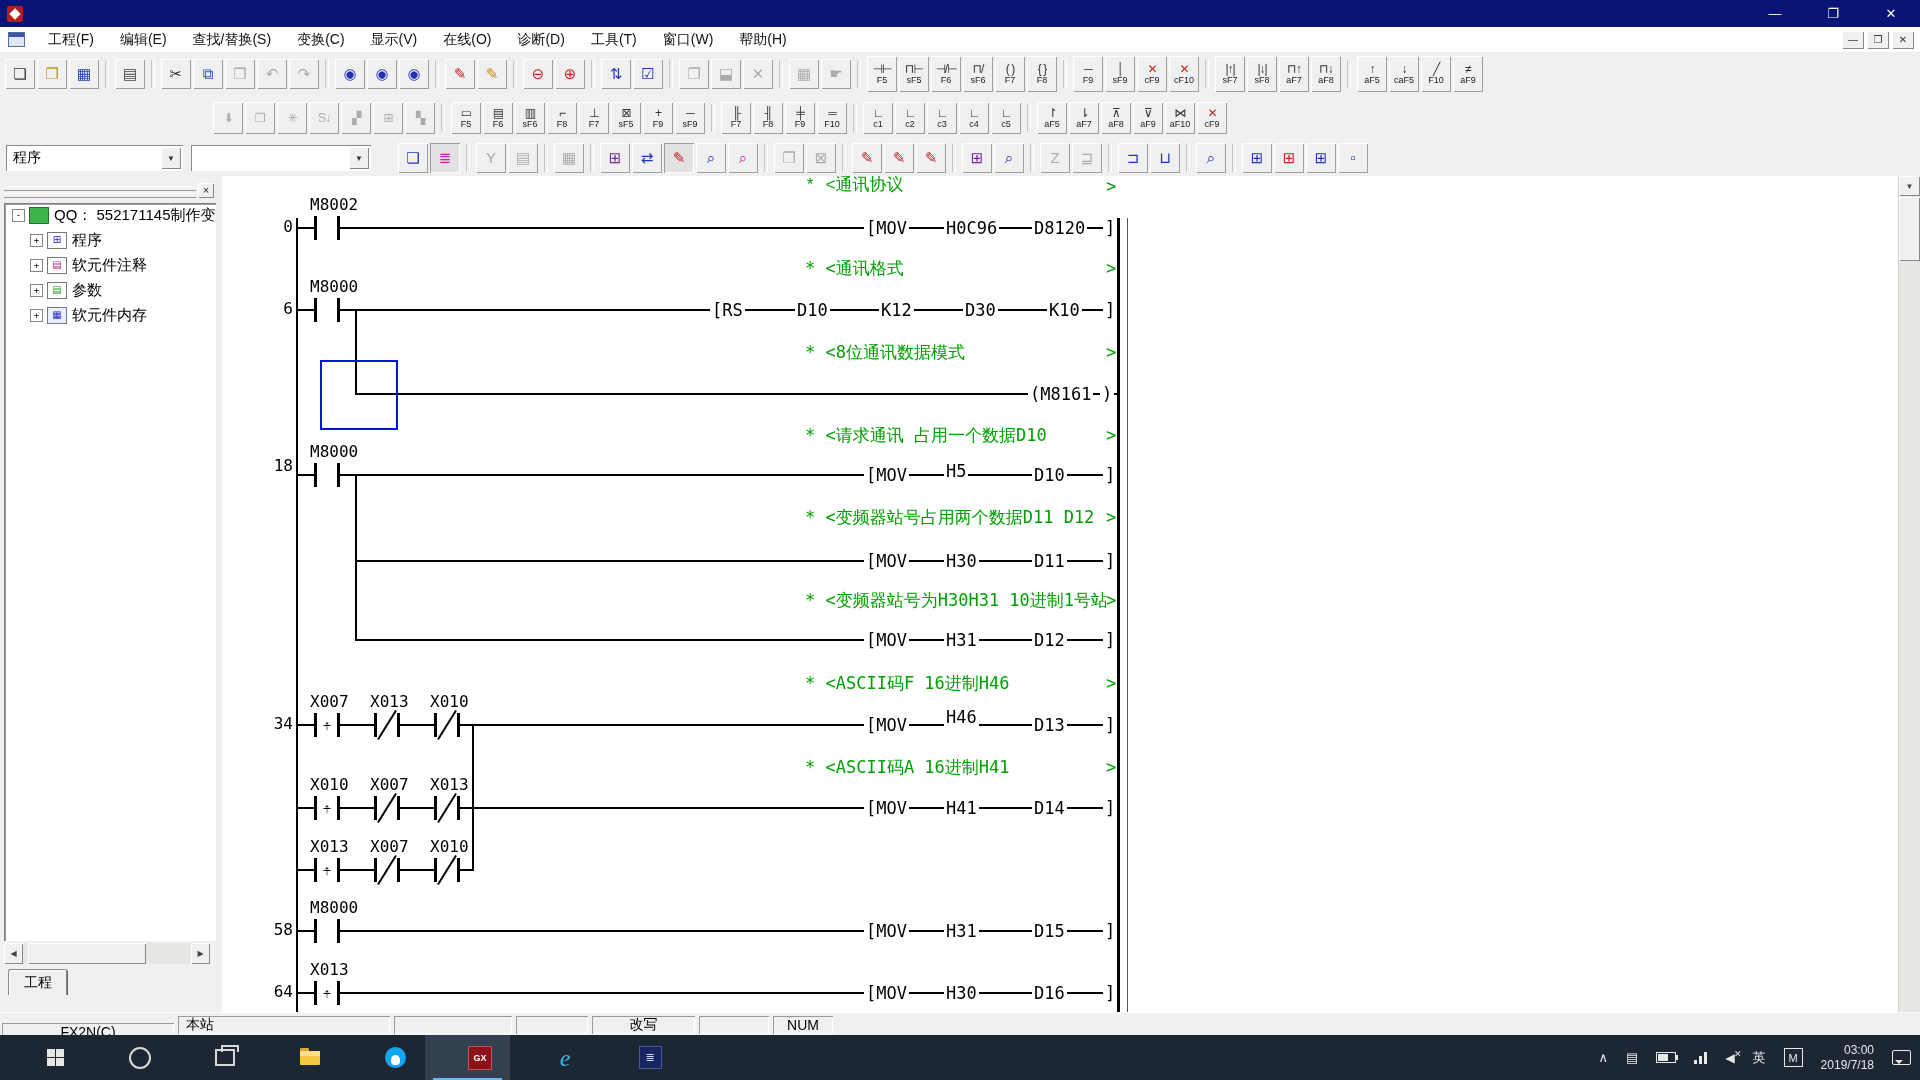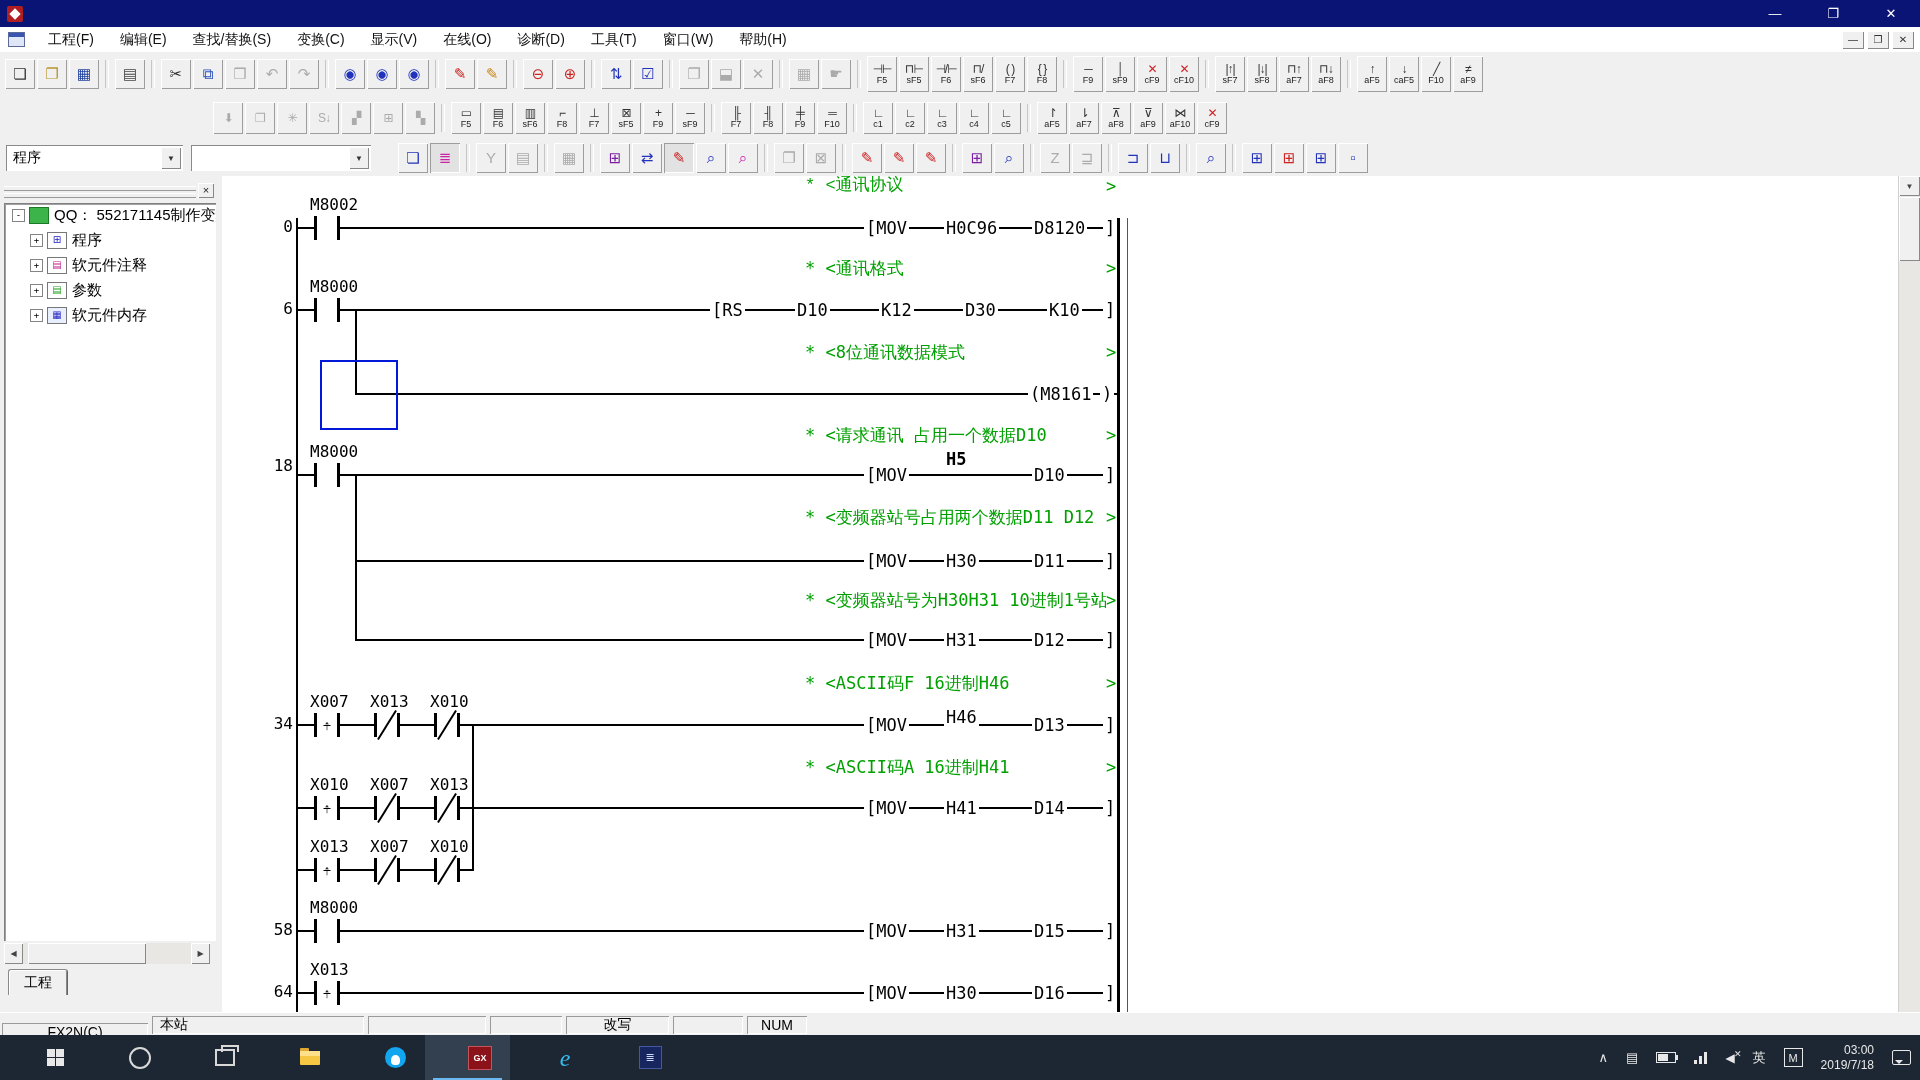--- a/index.html
+++ b/index.html
@@ -654,21 +654,21 @@
   <div class="ins mono" style="left:878px;top:207px;">)</div>
 
   <div class="stp mono" style="top:280px;">18</div>
   <div class="hl" style="left:76px;top:298px;width:821px;"></div>
   <div class="lbl mono" style="left:88px;top:266px;">M8000</div>
   <div class="ct" style="left:92px;top:287px;">
       <i class="b1"></i>
       <i class="b2"></i>
     </div>
   <div class="ins mono" style="left:642px;top:288px;">[MOV</div>
-  <div class="ins mono" style="left:722px;top:272px;font-weight:bold;">H5</div>
+  <div class="ins mono" style="left:722px;top:284px;">H5</div>
   <div class="ins mono" style="left:810px;top:288px;">D10</div>
   <div class="ins mono" style="left:881px;top:288px;">]</div>
   <div class="vl" style="left:133px;top:298px;height:167px;"></div>
 
   <div class="hl" style="left:133px;top:384px;width:764px;"></div>
   <div class="ins mono" style="left:642px;top:374px;">[MOV</div>
   <div class="ins mono" style="left:722px;top:374px;">H30</div>
   <div class="ins mono" style="left:810px;top:374px;">D11</div>
   <div class="ins mono" style="left:881px;top:374px;">]</div>
 
@@ -774,21 +774,21 @@
   <div class="ins mono" style="left:881px;top:806px;">]</div>
 
   <div class="vscroll">
     <div class="sbtn up">▲</div>
     <div class="vthumb"></div>
     <div class="sbtn dn">▼</div>
   </div>
 </div>
 
 <div class="statusbar">
-  <div class="seg cent" style="width:146px;margin-top:15px;">FX2N(C)</div>
+  <div class="seg cent" style="width:172px;margin-top:15px;">FX2N(C)</div>
   <div class="seg" style="width:212px;">本站</div>
   <div class="seg" style="width:118px;"></div>
   <div class="seg" style="width:72px;"></div>
   <div class="seg cent" style="width:103px;">改写</div>
   <div class="seg" style="width:70px;"></div>
   <div class="seg cent" style="width:60px;">NUM</div>
 </div>
 
 <div class="taskbar">
   <div class="tkcell">

